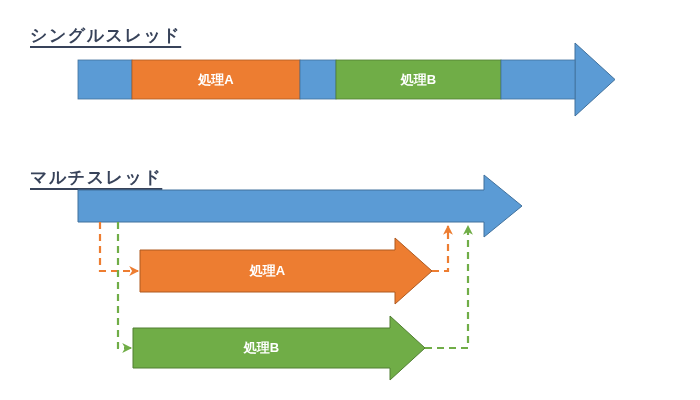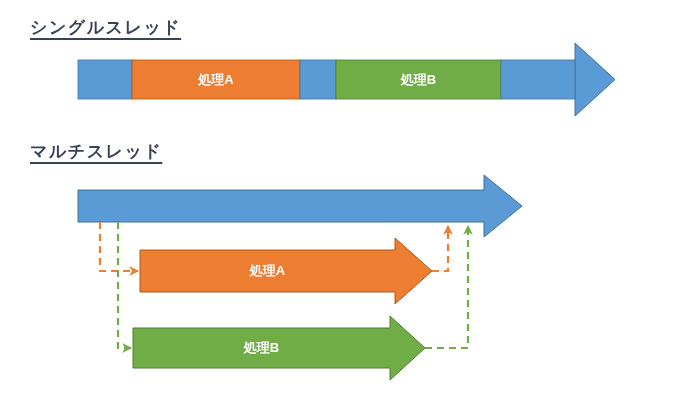--- a/index.html
+++ b/index.html
@@ -25,22 +25,22 @@
     font-size: 17px;
     font-weight: 700;
     color: #38435a;
     letter-spacing: 1.5px;
     text-decoration: underline;
     text-underline-offset: 5px;
     text-decoration-thickness: 1.5px;
     white-space: nowrap;
     user-select: none;
   }
-  #title-single { left: 30px; top: 16px; }
-  #title-multi  { left: 30px; top: 140px; text-align: right; }
+  #title-single { left: 30px; top: 24px; }
+  #title-multi  { left: 30px; top: 166px; text-align: right; }
 
   svg.layer {
     position: absolute;
     left: 0;
     top: 0;
     width: 700px;
     height: 400px;
     overflow: visible;
   }
   .seg-label {

